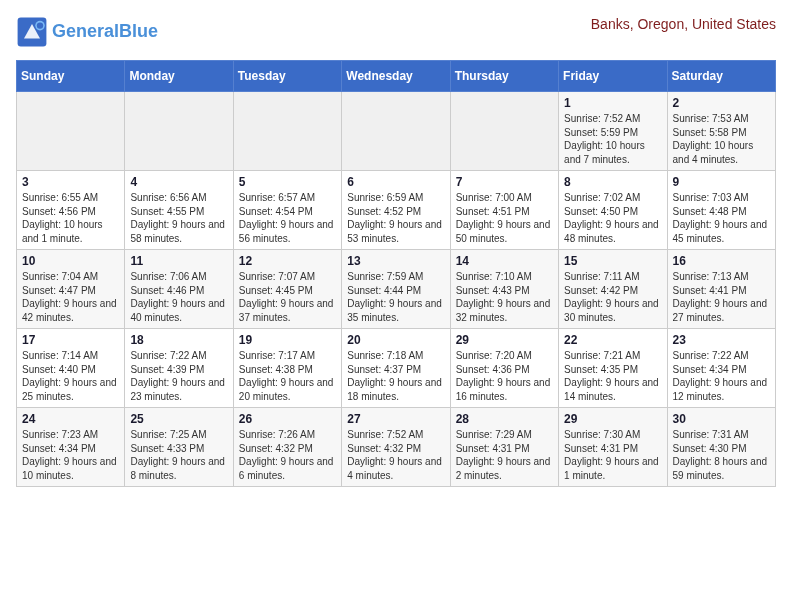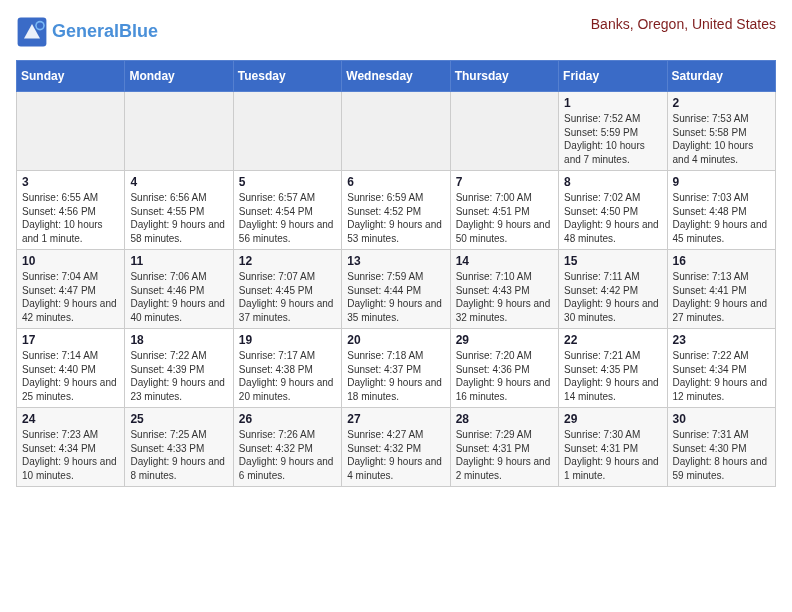--- a/index.html
+++ b/index.html
@@ -316,21 +316,21 @@
         </td>
         <td>
           <div class="day-number">26</div>
           <div class="day-info">Sunrise: 7:26 AM
 Sunset: 4:32 PM
 Daylight: 9 hours
 and 6 minutes.</div>
         </td>
         <td>
           <div class="day-number">27</div>
-          <div class="day-info">Sunrise: 4:27 AM
+          <div class="day-info">Sunrise: 7:52 AM
 Sunset: 4:32 PM
 Daylight: 9 hours
 and 4 minutes.</div>
         </td>
         <td>
           <div class="day-number">28</div>
           <div class="day-info">Sunrise: 7:29 AM
 Sunset: 4:31 PM
 Daylight: 9 hours
 and 2 minutes.</div>

